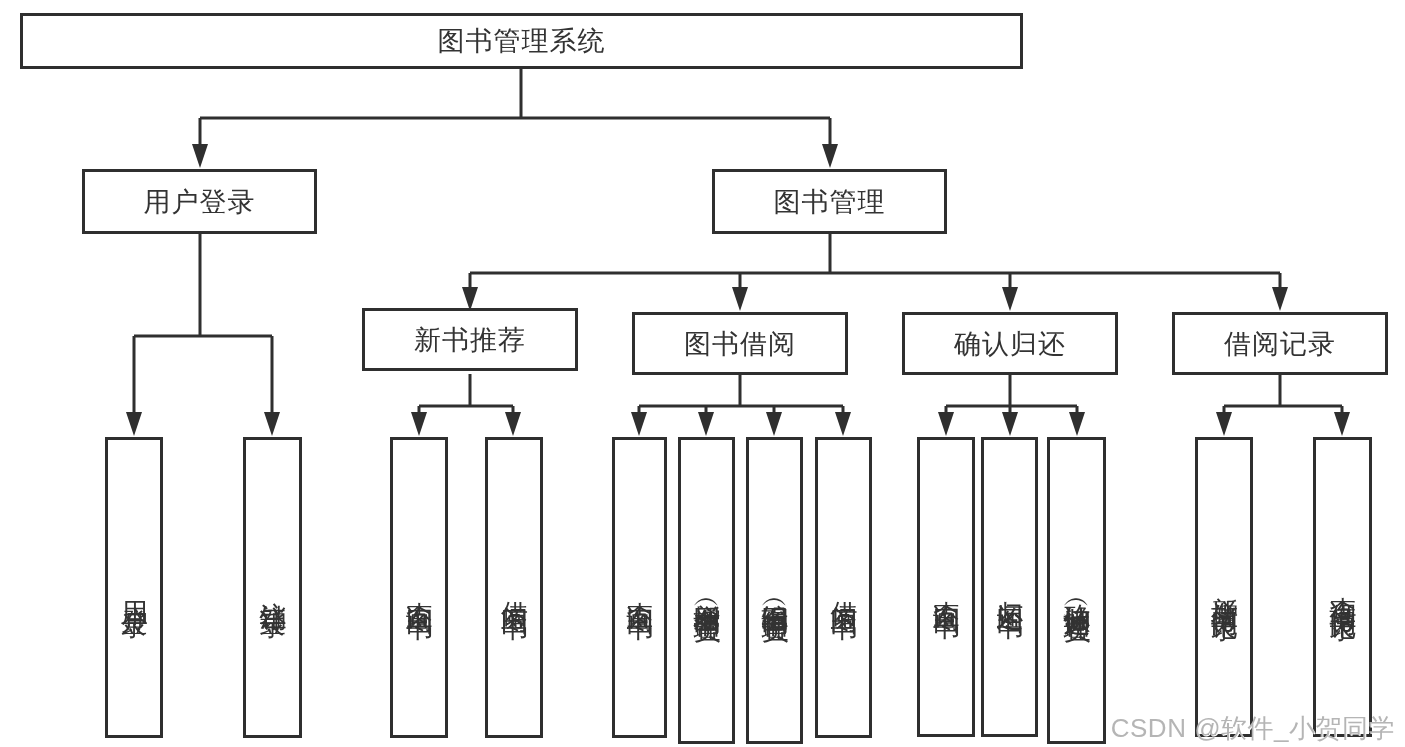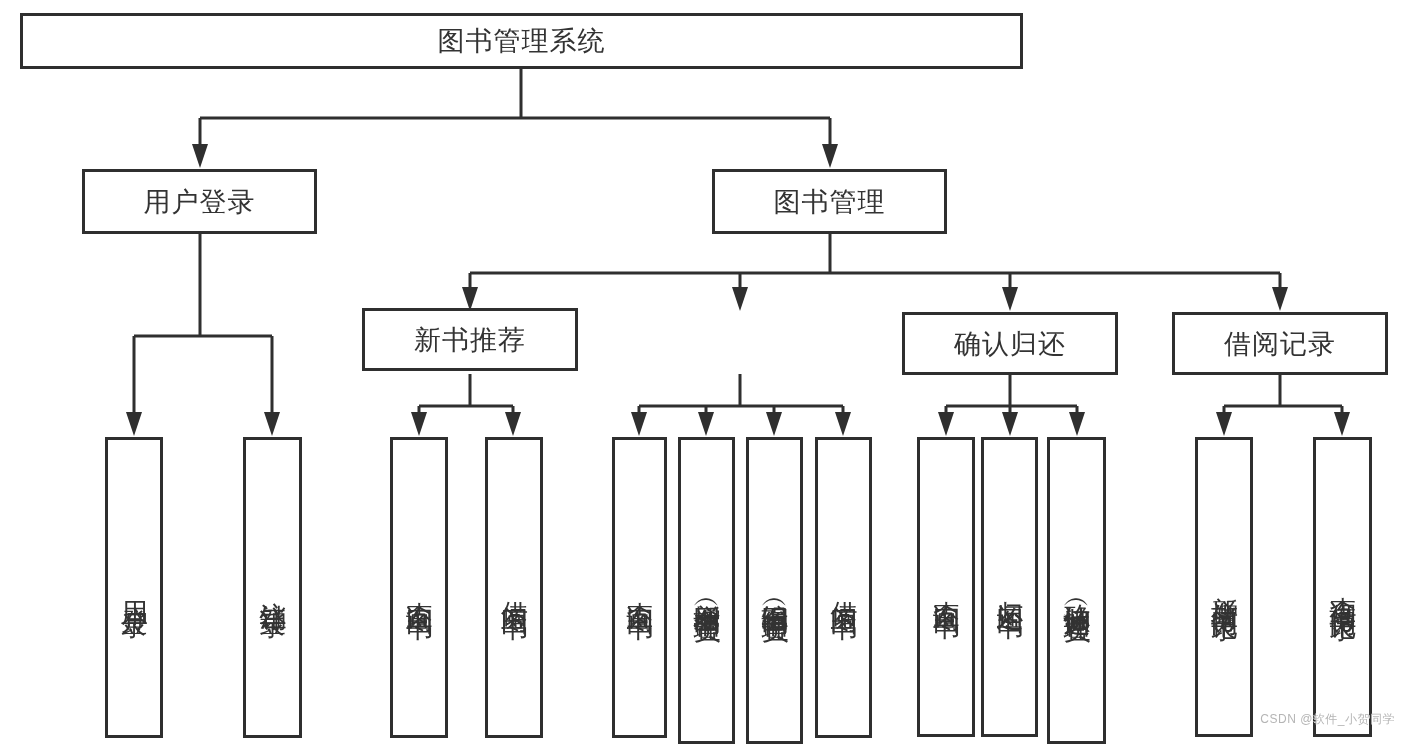--- a/index.html
+++ b/index.html
@@ -16,21 +16,21 @@
     display:flex; align-items:center; justify-content:center;
   }
   .hbox span { font-size:27px; letter-spacing:1px; white-space:nowrap; }
   .vbox .vtext {
     writing-mode:vertical-rl; text-orientation:mixed;
     font-size:27px; line-height:1; letter-spacing:4px; white-space:nowrap;
   }
   .vbox .vtext.tight { letter-spacing:2px; }
   .watermark {
     position:absolute; right:10px; top:711px;
-    font-size:12px; color:#b5b5b5; letter-spacing:0.5px;
+    font-size:26px; color:#b5b5b5; letter-spacing:0.5px;
     text-shadow:1px 1px 0 #ffffff; white-space:nowrap; pointer-events:none;
   }
 </style>
 </head>
 <body>
 
 <div class="stage">
 
   <svg class="edges" width="1405" height="747" viewBox="0 0 1405 747" fill="none" stroke="#2f2f2f" stroke-width="3">
 
@@ -89,20 +89,23 @@
   <div class="node hbox" style="left:82px;top:169px;width:235px;height:65px">
     <span>用户登录</span>
   </div>
   <div class="node hbox" style="left:712px;top:169px;width:235px;height:65px">
     <span>图书管理</span>
   </div>
 
   <div class="node hbox" style="left:362px;top:308px;width:216px;height:63px">
     <span>新书推荐</span>
   </div>
+  <div class="node hbox" style="left:632px;top:312px;width:216px;height:63px">
+    <span>图书借阅</span>
+  </div>
   <div class="node hbox" style="left:902px;top:312px;width:216px;height:63px">
     <span>确认归还</span>
   </div>
   <div class="node hbox" style="left:1172px;top:312px;width:216px;height:63px">
     <span>借阅记录</span>
   </div>
 
   <div class="node vbox" style="left:105px;top:437px;width:58px;height:301px">
     <span class="vtext">用户登录</span>
   </div>

